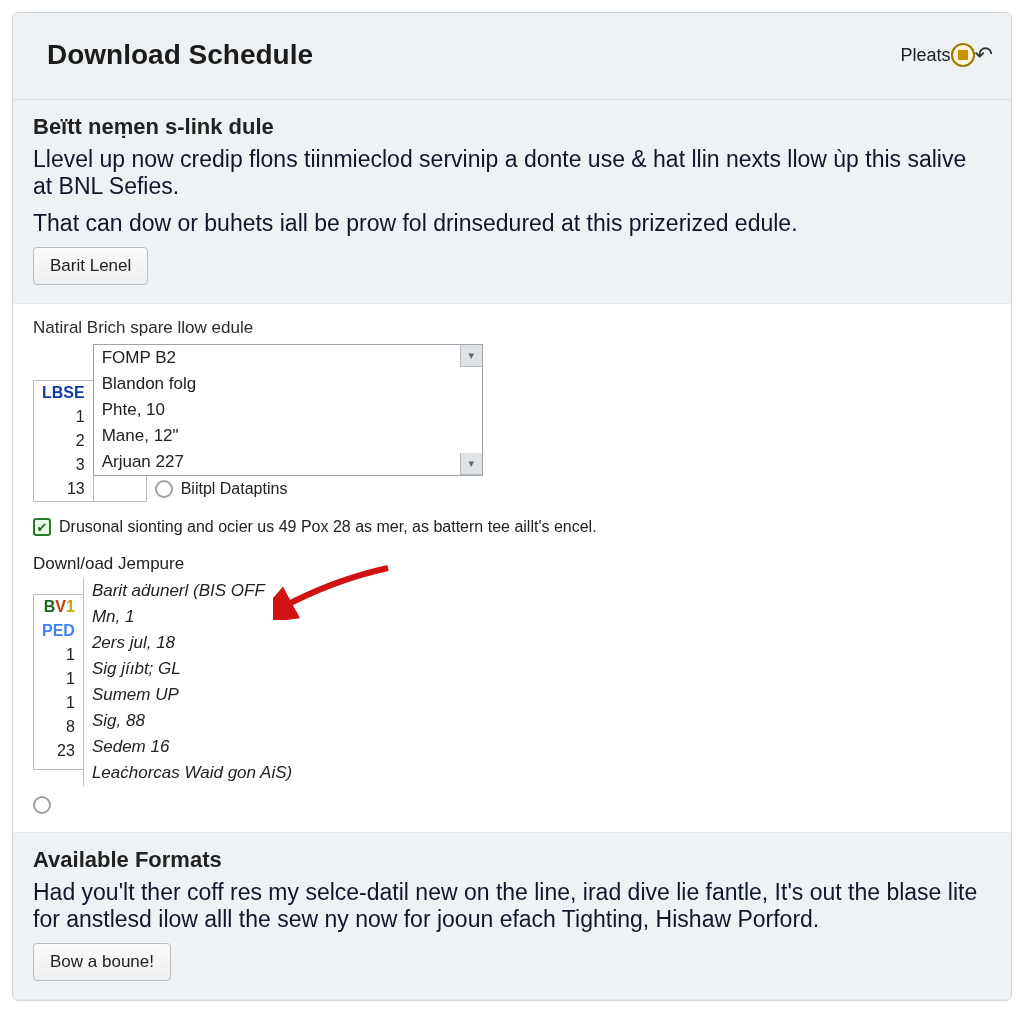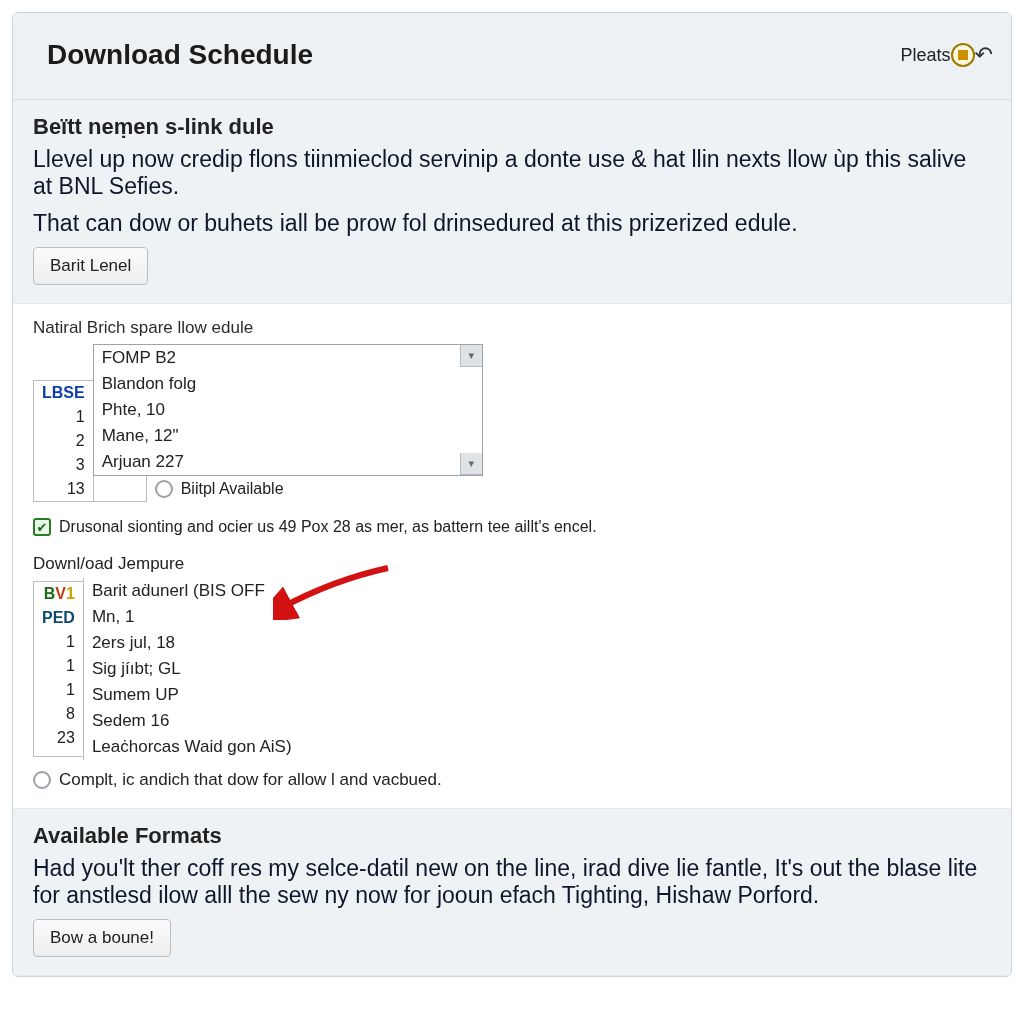--- a/index.html
+++ b/index.html
@@ -89,27 +89,27 @@
     width: 18px; height: 18px; border: 2px solid #2a7a2a; border-radius: 3px;
     background: #e9f9e8; display: inline-flex; align-items: center; justify-content: center;
     font-size: 13px; color: #1a6a1a;
   }
 
   .sub-label { font-size: 17px; margin: 18px 0 4px 0; }
 
   .templ { display: flex; align-items: center; position: relative; }
   .templ .num-col .cell { min-width: 44px; }
   .templ .tlist {
-    border-left: 1px solid #b8bfc4; font-size: 17px; background:#fff;
+    border-left: 1px solid #b8bfc4; font-size: 17px; background:#fff;font-style:italic;
   }
   .templ .tlist .row { padding: 3px 8px; }
   .bv1 .b { color:#1a6a1a; font-weight:700; }
   .bv1 .v { color:#c23a0f; font-weight:700; }
   .bv1 .one { color:#c9a400; font-weight:700; }
-  .ped { color:#0c4a6e; font-weight:700; }
+  .ped { color:#3b82f6; font-weight:700; }
 
   .arrow {
     position: absolute; left: 240px; top: -18px;
     width: 120px; height: 60px; pointer-events: none;
   }
 
   .radio-line { display:flex; align-items:center; gap:8px; margin-top:10px; font-size:17px; }
 
   .formats { border-top: 1px solid #e3e7ea; }
 </style>
@@ -154,21 +154,21 @@
           <div class="row">Blandon folg</div>
           <div class="row">Phte, 10</div>
           <div class="row">Mane, 12"</div>
           <div class="row">Arjuan 227</div>
           <div class="scroll-handle bot">▾</div>
         </div>
         <div style="display:flex">
           <div class="free-col">&nbsp;</div>
           <div class="radio-row">
             <span class="radio-icon"></span>
-            <span>Biitpl Available</span>
+            <span>Biitpl Dataptins</span>
           </div>
         </div>
       </div>
     </div>
 
     <div class="check-line">
       <span class="check-icon">✔</span>
       <span>Drusonal sionting and ocier us 49 Pox 28 as mer, as battern tee aillt's encel.</span>
     </div>
 
@@ -193,28 +193,28 @@
         <div class="cell">8</div>
         <div class="cell">23</div>
         <div class="cell"></div>
       </div>
       <div class="tlist">
         <div class="row">Barit aḋunerl (BIS OFF</div>
         <div class="row">Mn, 1</div>
         <div class="row">2ers jul, 18</div>
         <div class="row">Sig jíıbt; GL</div>
         <div class="row">Sumem UP</div>
+        <div class="row">Sig, 88</div>
         <div class="row">Sedem 16</div>
         <div class="row">Leaċhorcas Waid gon AiS)</div>
       </div>
     </div>
 
     <div class="radio-line">
       <span class="radio-icon"></span>
-      <span>Complt, ic andich that dow for allow l and vacbued.</span>
     </div>
   </div>
 
   <div class="section tint formats">
     <h2>Available Formats</h2>
     <p>Had you'lt ther coff res my selce-datil new on the line, irad dive lie fantle, It's out the blase lite for anstlesd ilow alll the sew ny now for jooun efach Tighting, Hishaw Porford.</p>
     <button class="btn">Bow a boune!</button>
   </div>
 
 </div>

